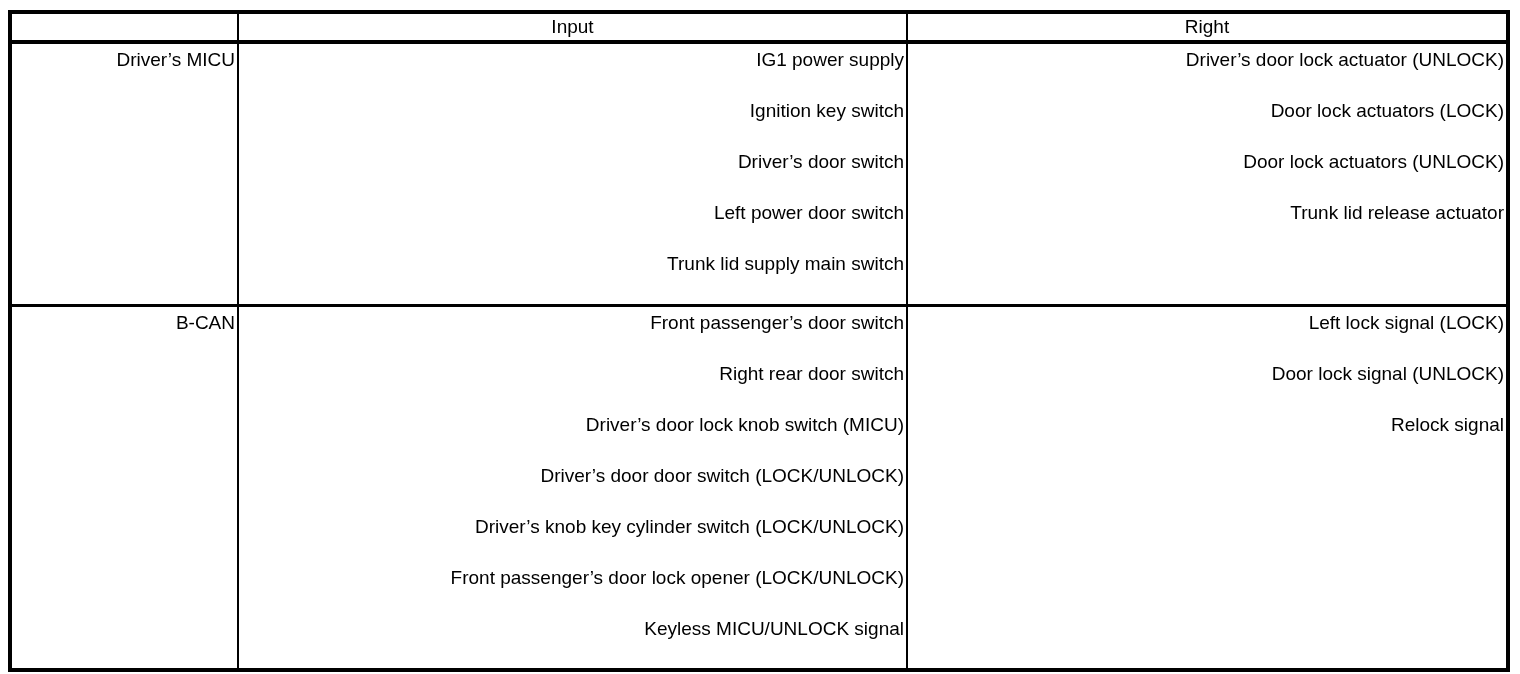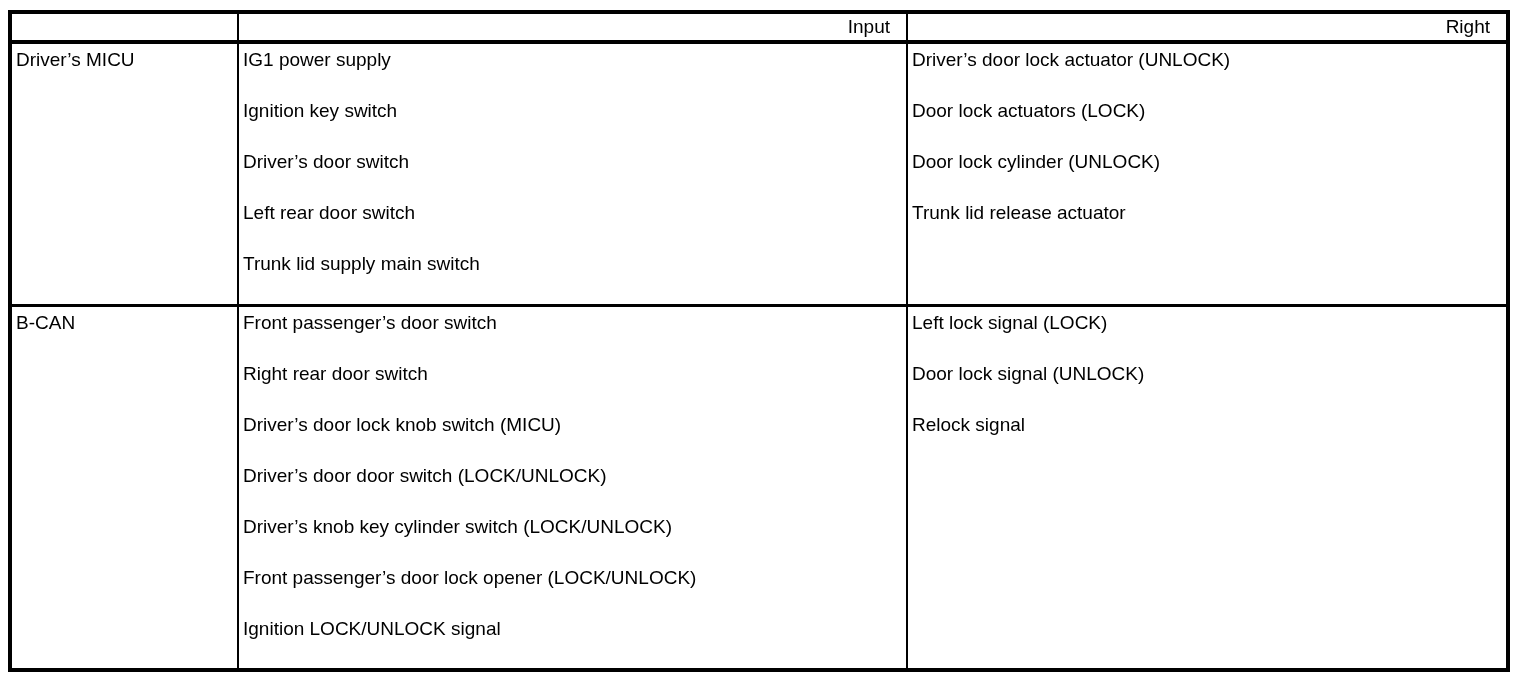--- a/index.html
+++ b/index.html
@@ -27,33 +27,34 @@
     width: 1498px;
     border: 4px solid #000000;
     font-size: 19px;
     line-height: 24px;
   }
   col.c1 { width: 228px; }
   col.c2 { width: 669px; }
   col.c3 { width: 601px; }
   th {
     font-weight: normal;
-    text-align: right;
+    text-align: center;
     vertical-align: middle;
     height: 26px;
     padding: 0 16px;
     border-bottom: 4px solid #000000;
   }
   th + th, td + td {
     border-left: 2px solid #000000;
   }
   td {
     vertical-align: top;
     padding: 4px 2px 0 4px;
     overflow: hidden;
+    text-align: right;
   }
   tbody tr + tr td {
     border-top: 3px solid #000000;
   }
   tr.row1 td { height: 256px; }
   tr.row2 td { height: 352px; }
   .line {
     height: 51px;
     white-space: nowrap;
     overflow: hidden;
@@ -78,42 +79,42 @@
     </thead>
     <tbody>
       <tr class="row1">
         <td>
           <div class="line">Driver’s MICU</div>
         </td>
         <td>
           <div class="line">IG1 power supply</div>
           <div class="line">Ignition key switch</div>
           <div class="line">Driver’s door switch</div>
-          <div class="line">Left rear door switch</div>
+          <div class="line">Left power door switch</div>
           <div class="line">Trunk lid supply main switch</div>
         </td>
         <td>
           <div class="line">Driver’s door lock actuator (UNLOCK)</div>
           <div class="line">Door lock actuators (LOCK)</div>
-          <div class="line">Door lock cylinder (UNLOCK)</div>
+          <div class="line">Door lock actuators (UNLOCK)</div>
           <div class="line">Trunk lid release actuator</div>
         </td>
       </tr>
       <tr class="row2">
         <td>
           <div class="line">B-CAN</div>
         </td>
         <td>
           <div class="line">Front passenger’s door switch</div>
           <div class="line">Right rear door switch</div>
           <div class="line">Driver’s door lock knob switch (MICU)</div>
           <div class="line">Driver’s door door switch (LOCK/UNLOCK)</div>
           <div class="line">Driver’s knob key cylinder switch (LOCK/UNLOCK)</div>
           <div class="line">Front passenger’s door lock opener (LOCK/UNLOCK)</div>
-          <div class="line">Ignition LOCK/UNLOCK signal</div>
+          <div class="line">Keyless MICU/UNLOCK signal</div>
         </td>
         <td>
           <div class="line">Left lock signal (LOCK)</div>
           <div class="line">Door lock signal (UNLOCK)</div>
           <div class="line">Relock signal</div>
         </td>
       </tr>
     </tbody>
   </table>
 </div>

